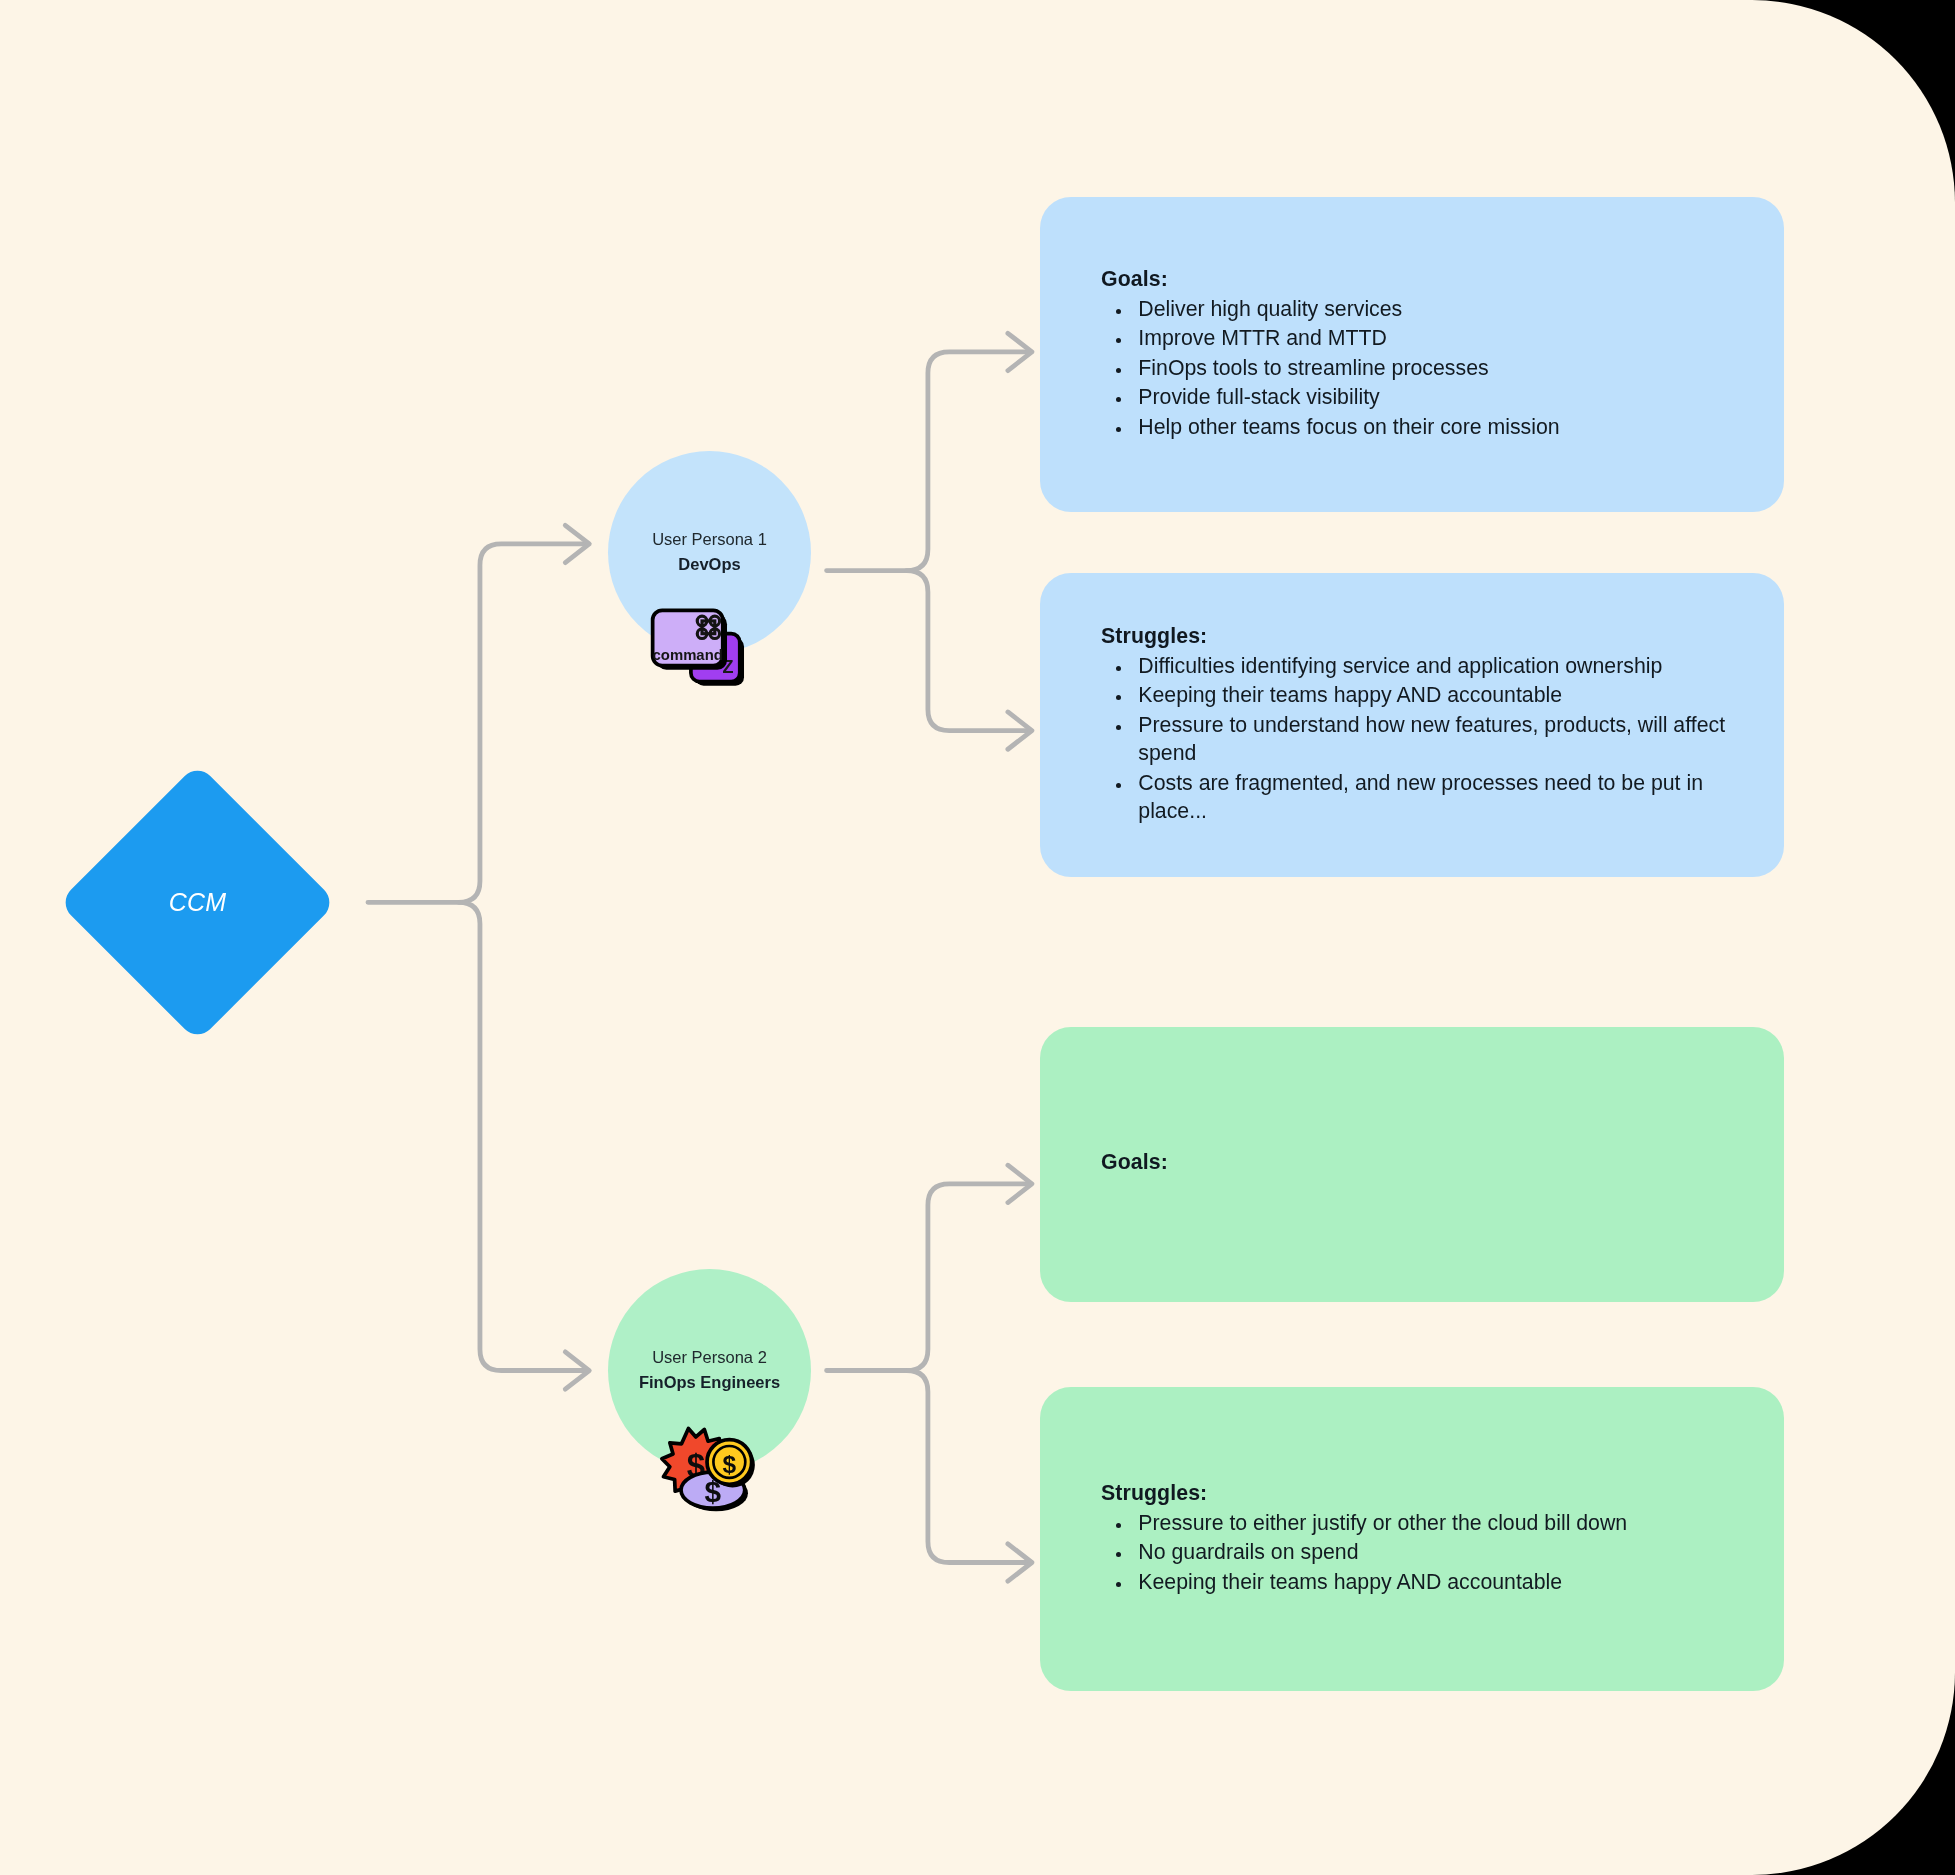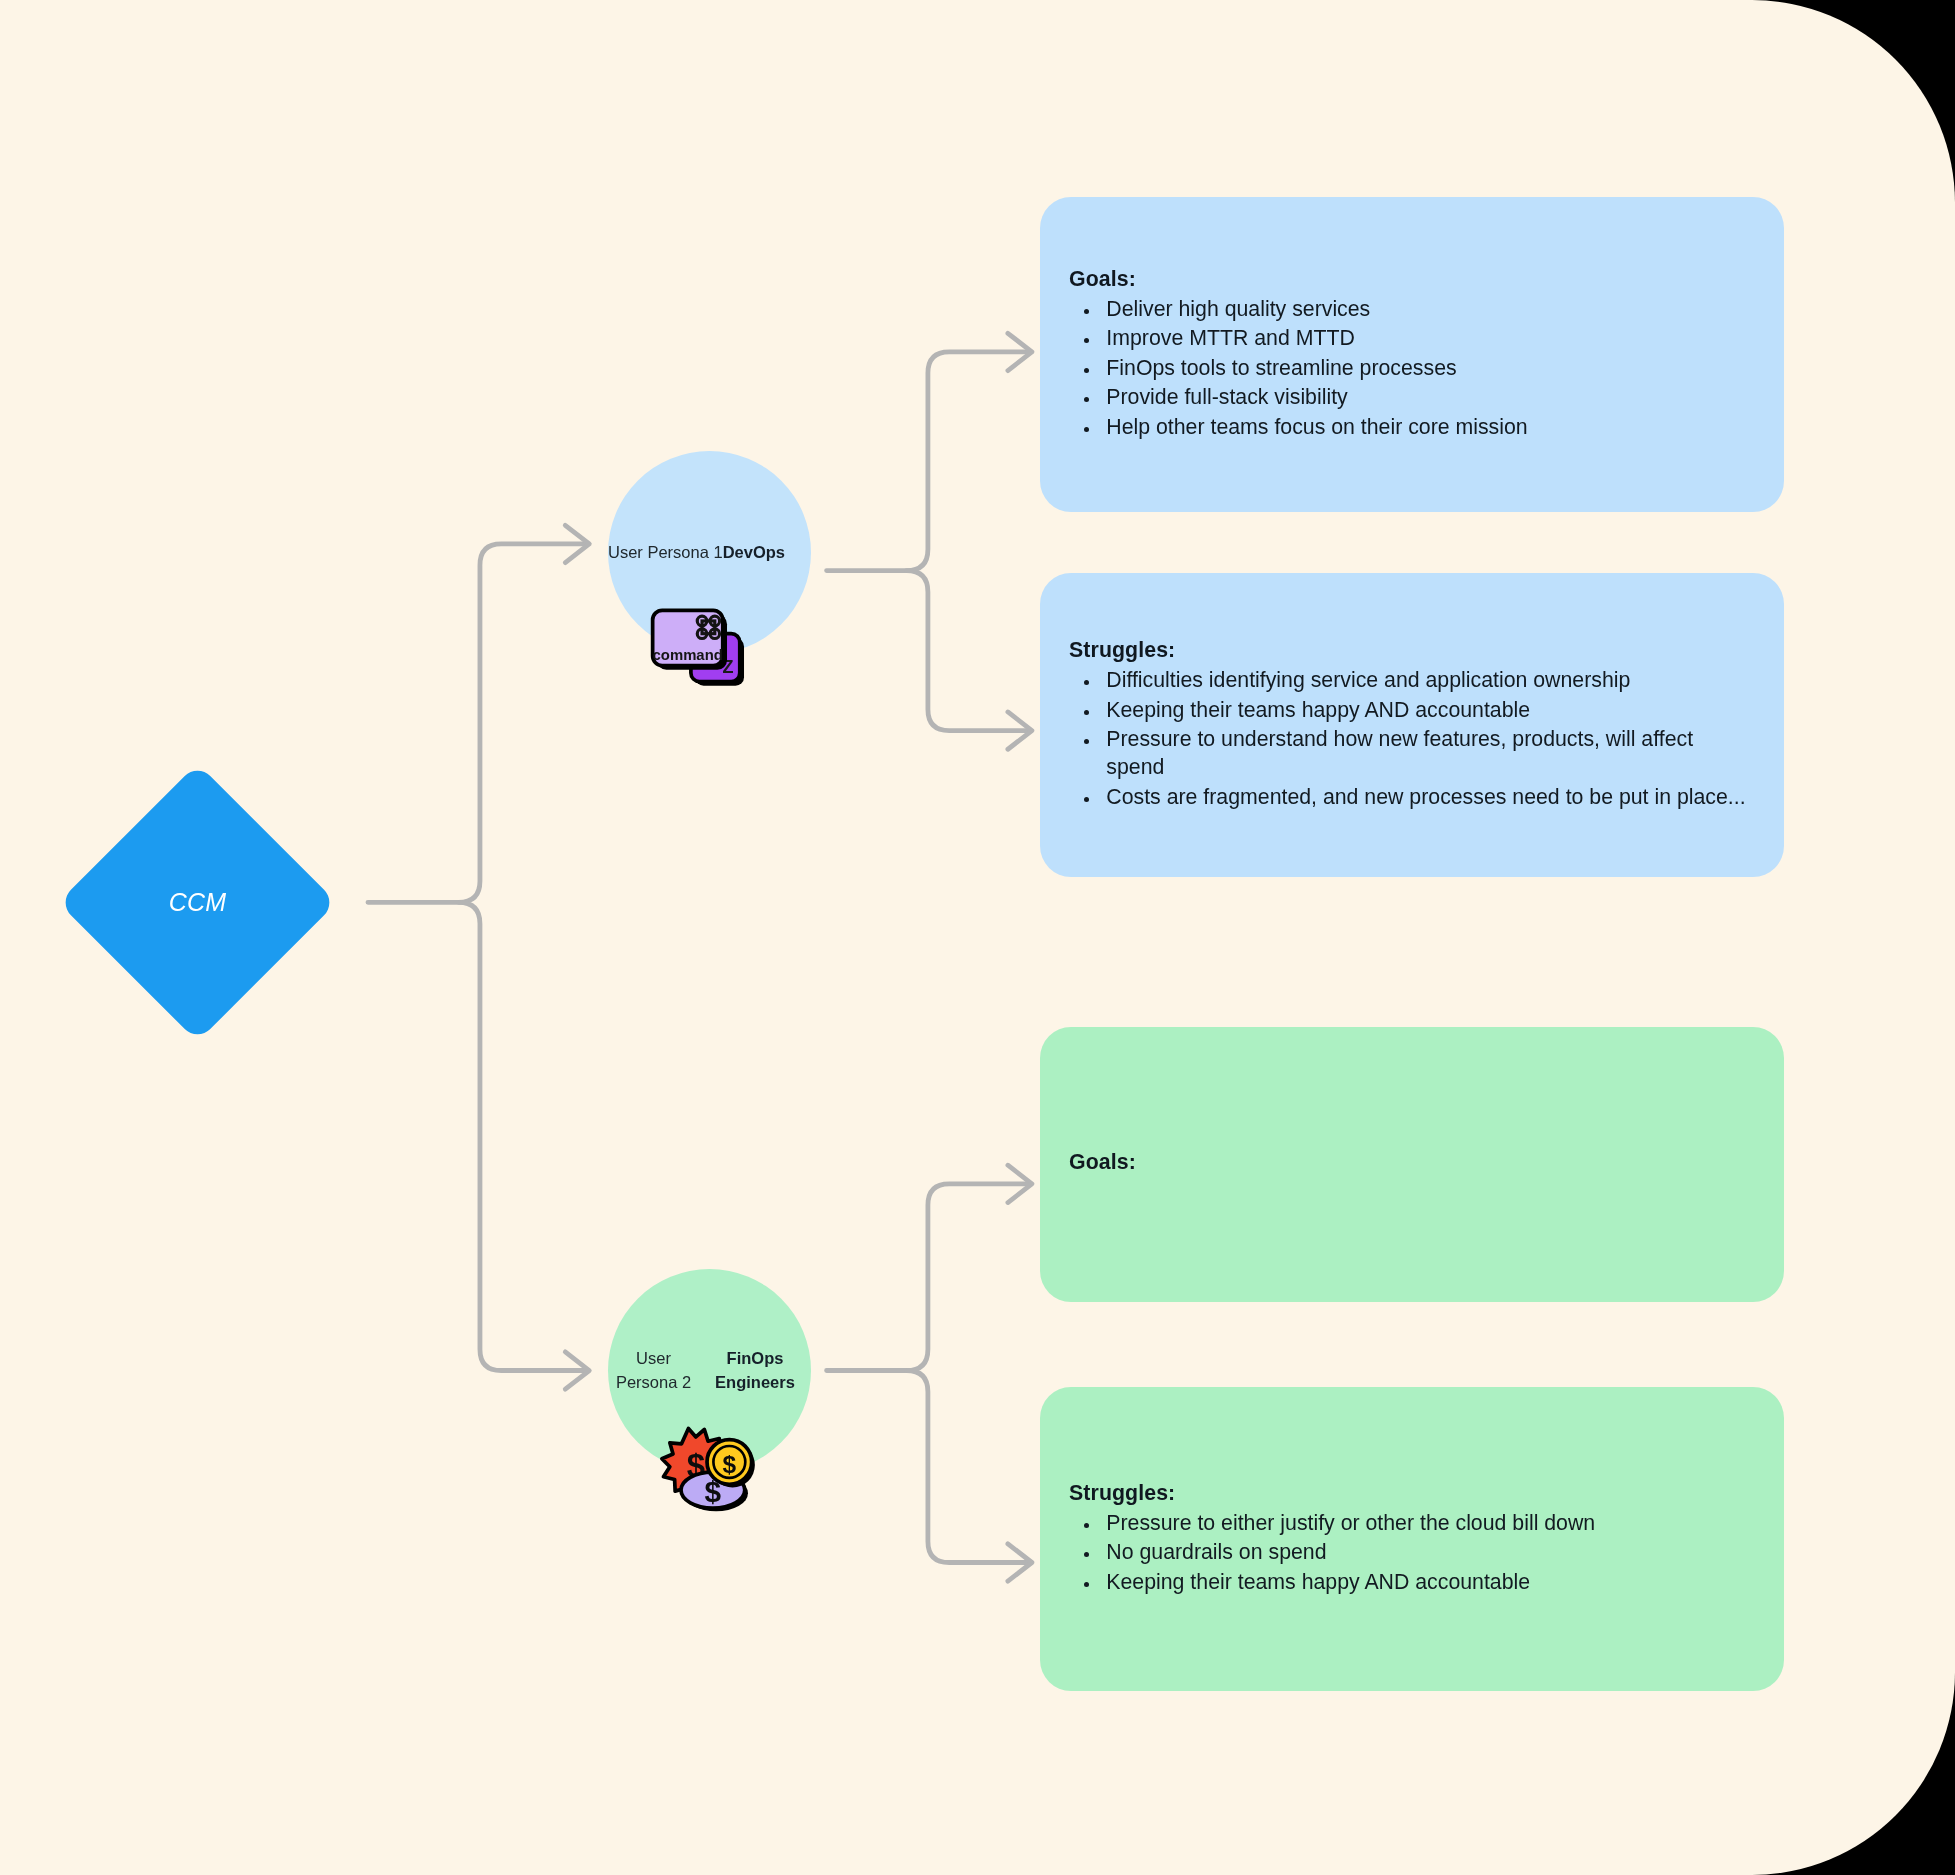--- a/index.html
+++ b/index.html
@@ -34,22 +34,23 @@
     font-size:25px;
     letter-spacing:0.2px;
     font-style:italic;
   }
 
   
   .circle{
     position:absolute;
     border-radius:50%;
     display:flex;
-    flex-direction:row;
+    flex-direction:column;
     align-items:center;
+    justify-content:center;
     text-align:center;
   }
   .circle .p-kicker{
     font-size:16.5px;
     color:#20292e;
     line-height:1.45;
     font-weight:400;
   }
   .circle .p-title{
     font-size:16.5px;
@@ -64,20 +65,21 @@
   .emoji svg{display:block;}
 
   
   .card{
     position:absolute;
     border-radius:31px;
     box-sizing:border-box;
     display:flex;
     flex-direction:column;
     justify-content:center;
+    padding-left:32px;
   }
   .card .card-inner{padding:0 29px;}
   .card h3{
     margin:0 0 3.2px 0;
     font-size:21.3px;
     font-weight:700;
     color:#101820;
     letter-spacing:0.1px;
   }
   .card ul{

